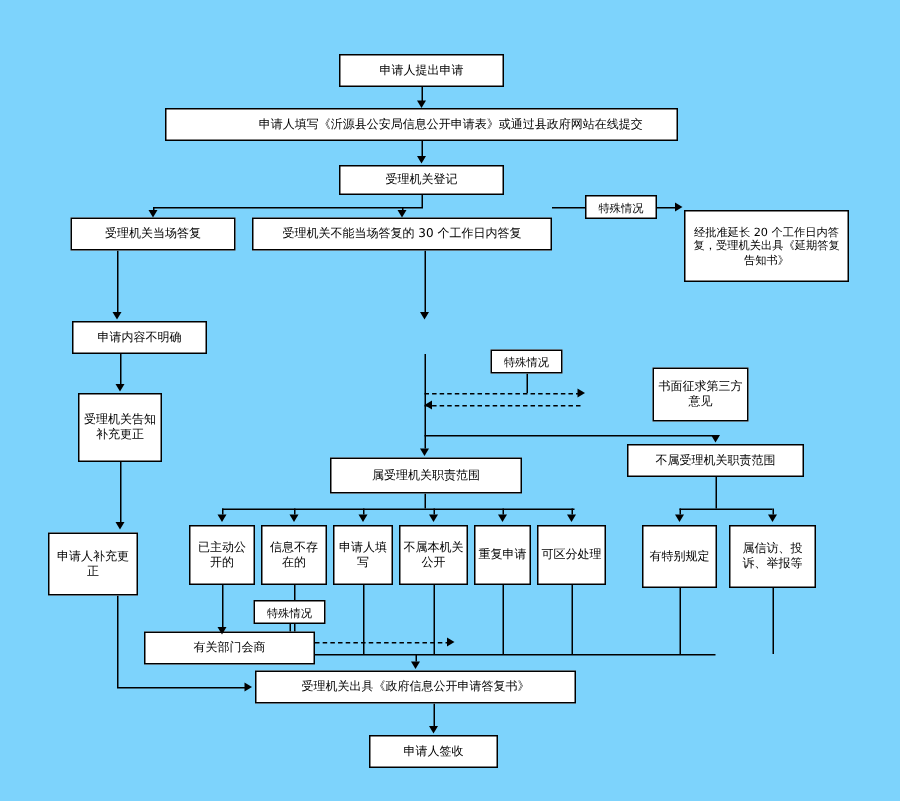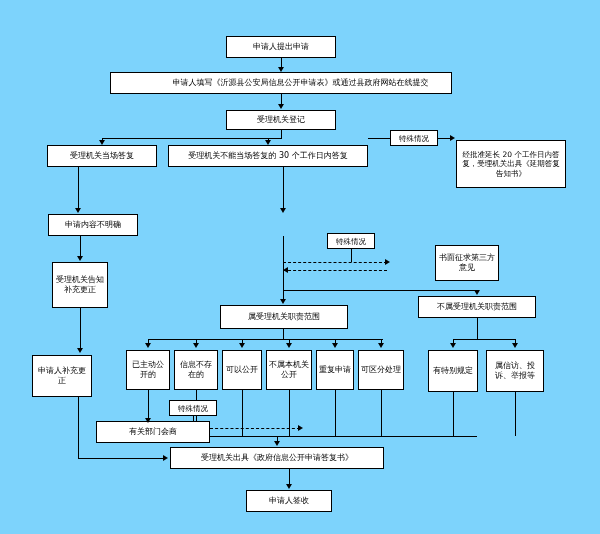--- a/index.html
+++ b/index.html
@@ -107,21 +107,21 @@
   <div class="node" style="left:32px; top:355px; width:60px; height:42px; font-size:8px;">申请人补充更正</div>
 
   <div class="node" style="left:220px; top:305px; width:128px; height:24px;">属受理机关职责范围</div>
 
   <div class="node" style="left:418px; top:296px; width:118px; height:22px;">不属受理机关职责范围</div>
 
   <div class="node" style="left:126px; top:350px; width:44px; height:40px; font-size:8px;">已主动公开的</div>
 
   <div class="node" style="left:174px; top:350px; width:44px; height:40px; font-size:8px;">信息不存在的</div>
 
-  <div class="node" style="left:222px; top:350px; width:40px; height:40px; font-size:8px;">可以公开</div>
+  <div class="node" style="left:222px; top:350px; width:40px; height:40px; font-size:8px;">申请人填写</div>
 
   <div class="node" style="left:266px; top:350px; width:46px; height:40px; font-size:8px;">不属本机关公开</div>
 
   <div class="node" style="left:316px; top:350px; width:38px; height:40px; font-size:8px;">重复申请</div>
 
   <div class="node" style="left:358px; top:350px; width:46px; height:40px; font-size:8px;">可区分处理</div>
 
   <div class="node" style="left:428px; top:350px; width:50px; height:42px; font-size:8px;">有特别规定</div>
 
   <div class="node" style="left:486px; top:350px; width:58px; height:42px; font-size:8px;">属信访、投诉、举报等</div>

